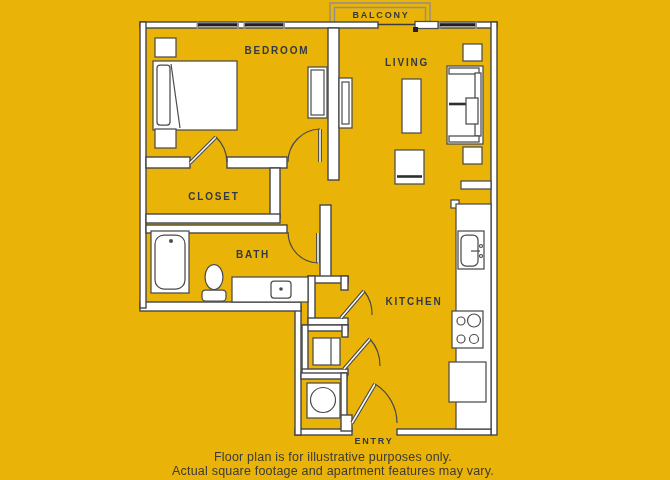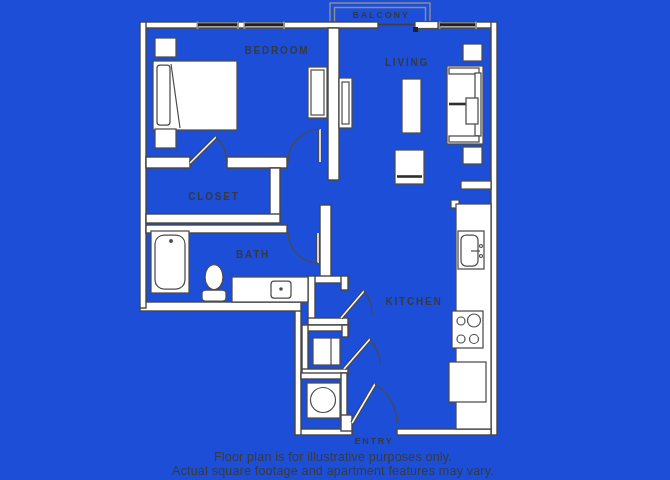--- a/index.html
+++ b/index.html
@@ -1,16 +1,16 @@
 <!DOCTYPE html>
 <html><head>
 <meta charset="utf-8">
 <style>
   html,body{margin:0;padding:0;background:#ffffff;}
-  .stage{position:relative;width:670px;height:480px;background:#1d4ed8;overflow:hidden;
+  .stage{position:relative;width:670px;height:480px;background:#eab308;overflow:hidden;
          font-family:"Liberation Sans", sans-serif;}
   svg{position:absolute;left:0;top:0;}
   .wall{fill:#ffffff;stroke:#474747;stroke-width:1.4;}
   .furn{fill:#ffffff;stroke:#4c4c4c;stroke-width:1.25;}
   .thin{fill:none;stroke:#4c4c4c;stroke-width:1.2;}
   .thick{stroke:#2e2e2e;stroke-width:2.6;}
   .balc{fill:none;stroke:#8f8f8f;stroke-width:1.4;}
   .glass{fill:#1f1f1f;stroke:none;}
   .cap{fill:#8f8f8f;stroke:none;}
   .leafcore{stroke:#fafafa;stroke-width:1.6;}

